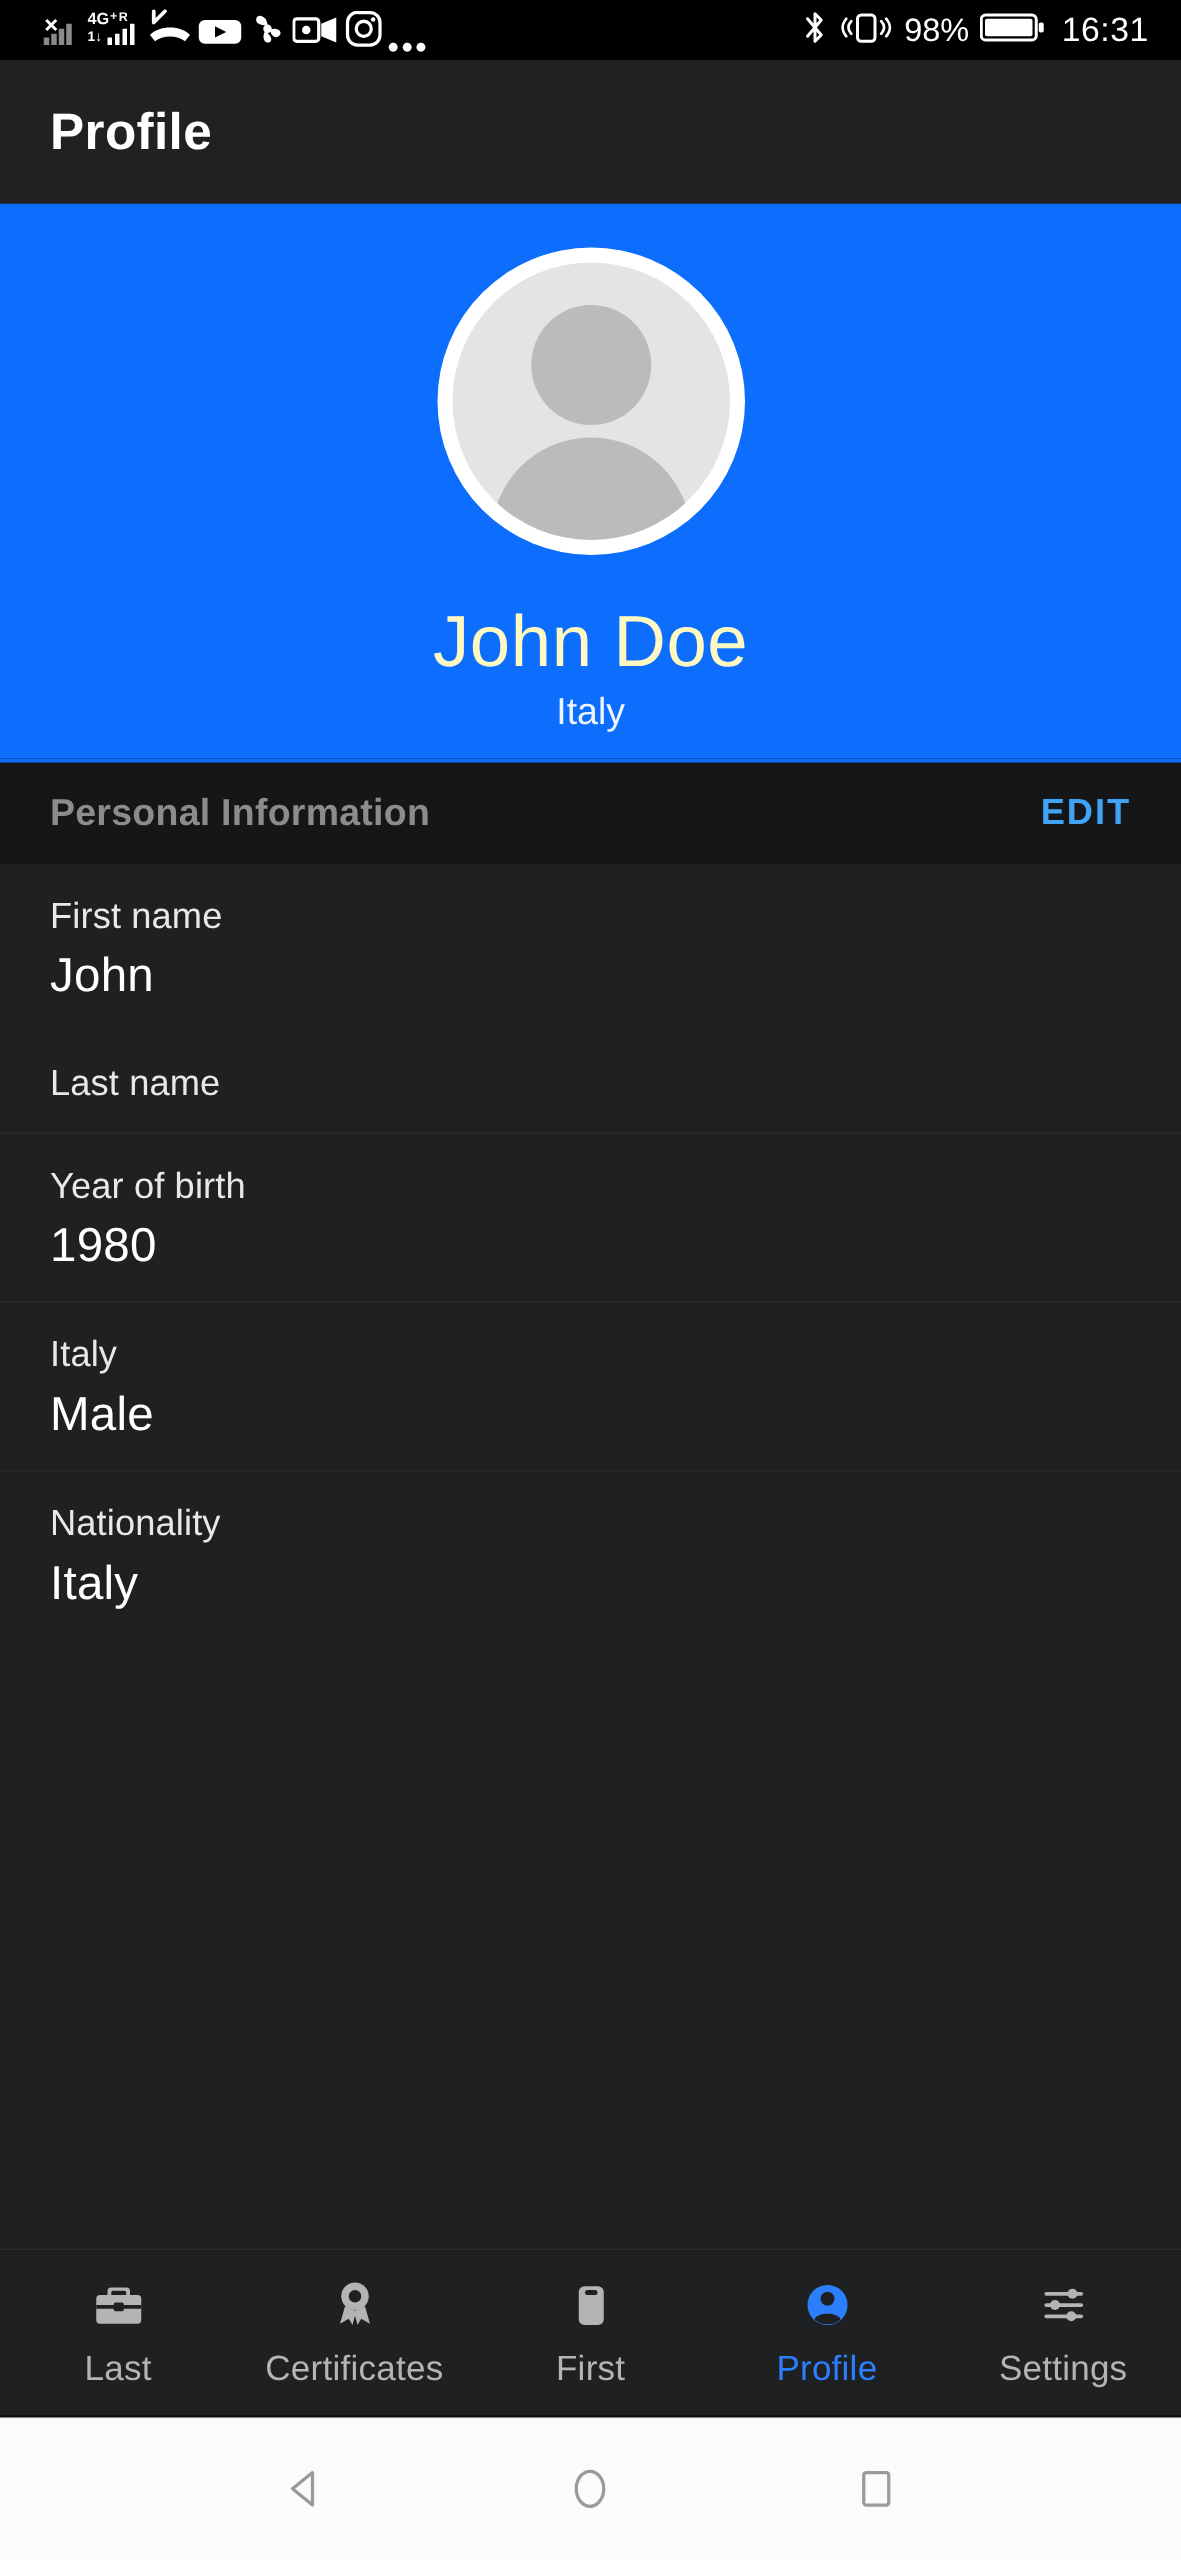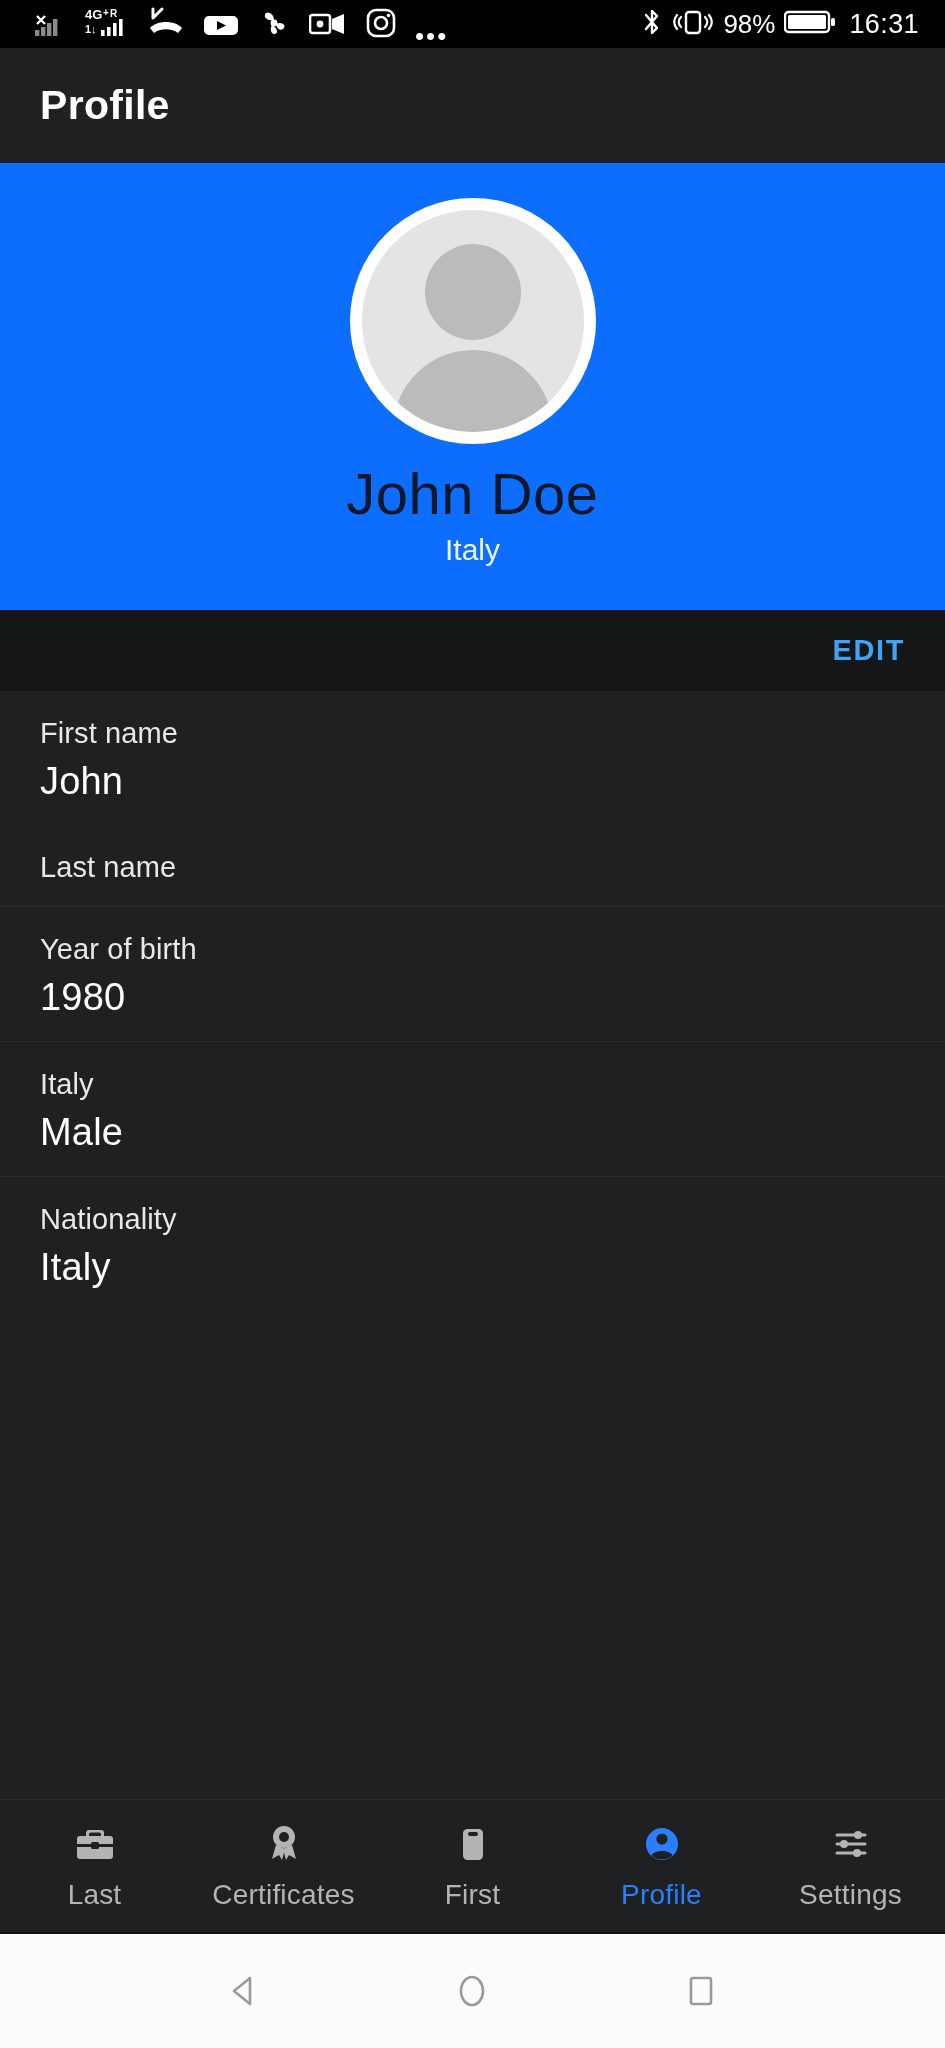--- a/index.html
+++ b/index.html
@@ -17,21 +17,21 @@
   }
 
   
   .statusbar{
     height:48px; flex:0 0 48px;
     background:#000;
     display:flex; align-items:center;
     padding:0 26px 0 34px;
     color:#fff;
   }
-  .sb-left{ display:flex; align-items:flex-end; gap:19px; }
+  .sb-left{ display:flex; align-items:flex-end; gap:4px; }
   .sb-right{ margin-left:auto; display:flex; align-items:center; gap:9px; }
   .sb-ic{ display:block; }
   .sb-clock{
     font-size:27px; letter-spacing:.4px;
     font-family:"Liberation Sans", sans-serif;
     margin-left:4px;
   }
   .sb-batt-txt{ font-size:26px; letter-spacing:0; }
   .sb-dots{ font-size:26px; line-height:12px; letter-spacing:2px; }
 
@@ -73,22 +73,22 @@
     background:#b9bbbd;
     left:50%; top:34px; transform:translateX(-50%);
   }
   .av-body{
     position:absolute;
     width:160px; height:160px; border-radius:50%;
     background:#b9bbbd;
     left:50%; top:140px; transform:translateX(-50%);
   }
   .hero-name{
-    margin-top:16px;
-    color:#0f172a; font-size:58px; font-weight:400; letter-spacing:.5px;
+    margin-top:36px;
+    color:#fef9c3; font-size:58px; font-weight:400; letter-spacing:.5px;
   }
   .hero-sub{
     margin-top:6px;
     color:#eef5ff; font-size:30px; font-weight:400;
   }
 
   
   .section-header{
     flex:0 0 84px;
     background:#151617;
@@ -261,20 +261,21 @@
       <div class="avatar-inner">
         <div class="av-head"></div>
         <div class="av-body"></div>
       </div>
     </div>
     <div class="hero-name">John Doe</div>
     <div class="hero-sub">Italy</div>
   </div>
 
   <div class="section-header">
+    <span class="section-title">Personal Information</span>
     <span class="section-action">EDIT</span>
   </div>
 
   <div class="fields">
 
 
     <div class="field">
       <div class="field-label">First name</div>
       <div class="field-value">John</div>
     </div>

